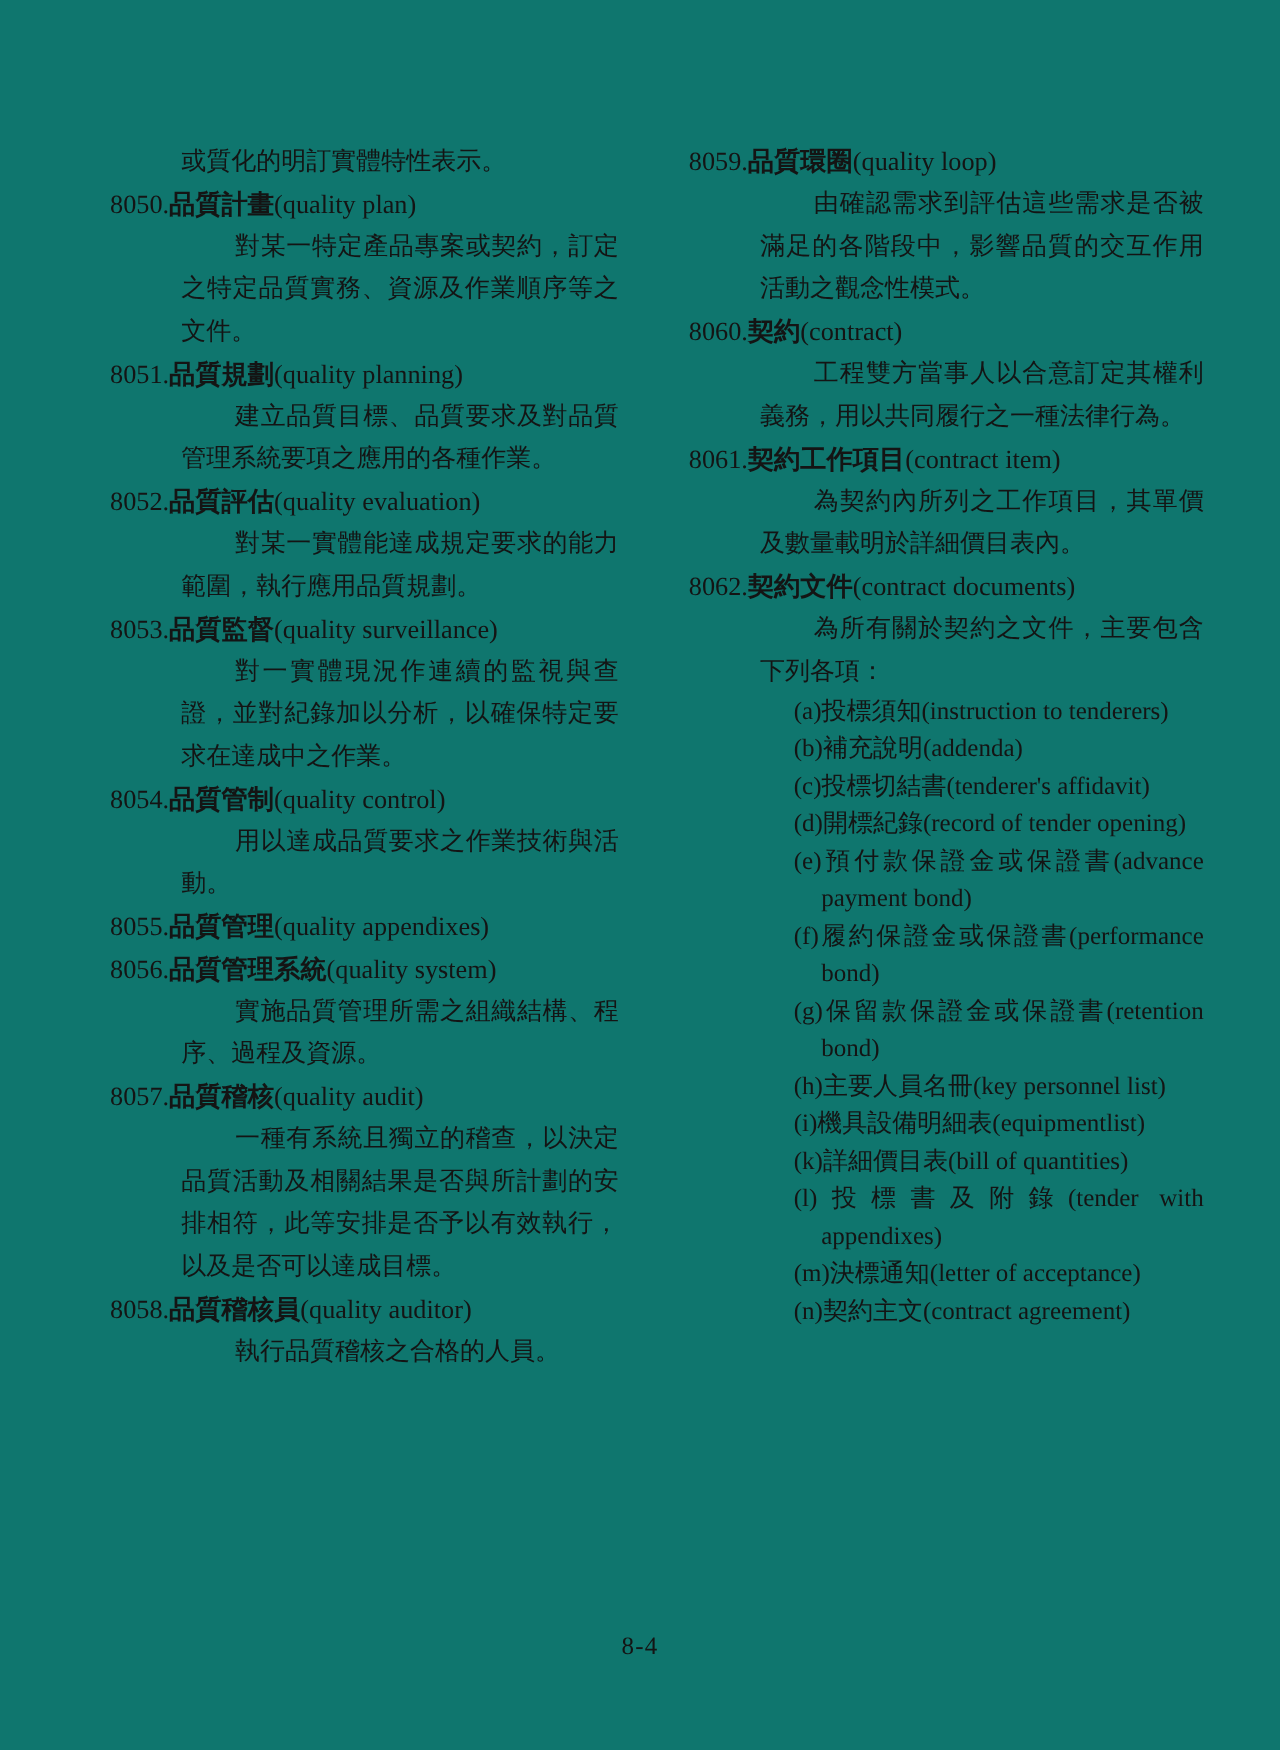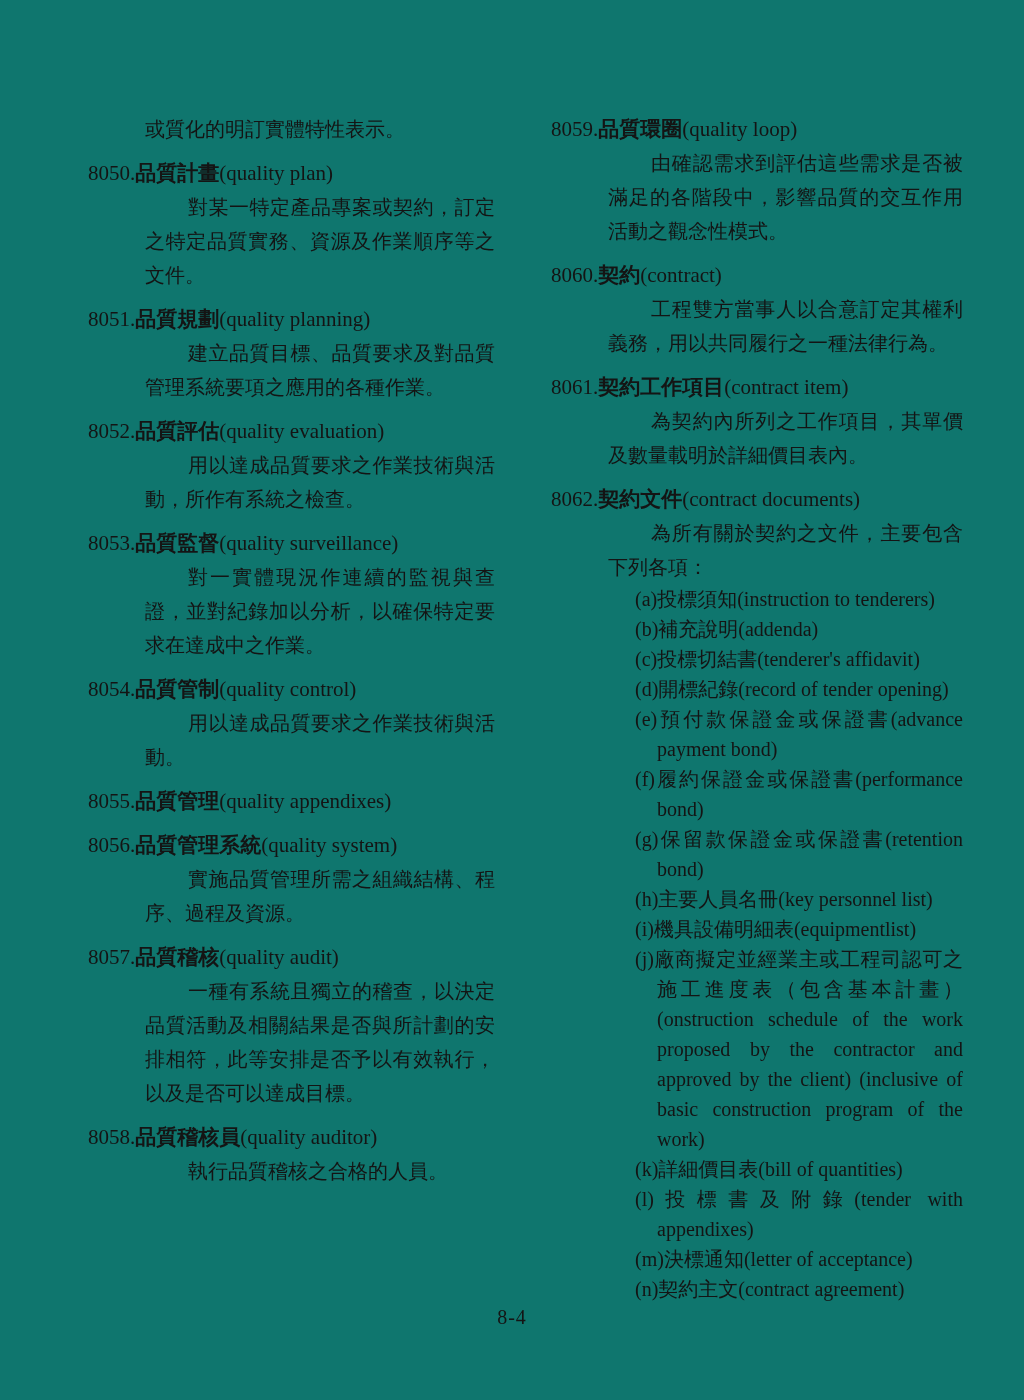--- a/index.html
+++ b/index.html
@@ -16,21 +16,20 @@
     background: #0f766e;
     overflow: hidden;
   }
   .col { position: absolute; top: 112px; }
   .col-left  { left: 88px;  width: 407px; }
   .col-right { left: 551px; width: 412px; }
 
   .entry-head {
     font-size: 21px;
     line-height: 34px;
-    margin-top: 10px;
     white-space: nowrap;
   }
   .entry-head .num  { font-weight: normal; }
   .entry-head .term { font-weight: bold; }
   .entry-head .eng  { font-weight: normal; }
 
   .def {
     font-size: 20px;
     line-height: 34px;
     margin-left: 57px;
@@ -72,21 +71,21 @@
 
     <p class="def continuation">或質化的明訂實體特性表示。</p>
 
     <p class="entry-head"><span class="num">8050.</span><span class="term">品質計畫</span><span class="eng">(quality plan)</span></p>
     <p class="def">對某一特定產品專案或契約，訂定之特定品質實務、資源及作業順序等之文件。</p>
 
     <p class="entry-head"><span class="num">8051.</span><span class="term">品質規劃</span><span class="eng">(quality planning)</span></p>
     <p class="def">建立品質目標、品質要求及對品質管理系統要項之應用的各種作業。</p>
 
     <p class="entry-head"><span class="num">8052.</span><span class="term">品質評估</span><span class="eng">(quality evaluation)</span></p>
-    <p class="def">用以達成品質要求之作業技術與活動，所作有系統之檢查。</p>
+    <p class="def">對某一實體能達成規定要求的能力範圍，執行應用品質規劃。</p>
 
     <p class="entry-head"><span class="num">8053.</span><span class="term">品質監督</span><span class="eng">(quality surveillance)</span></p>
     <p class="def">對一實體現況作連續的監視與查證，並對紀錄加以分析，以確保特定要求在達成中之作業。</p>
 
     <p class="entry-head"><span class="num">8054.</span><span class="term">品質管制</span><span class="eng">(quality control)</span></p>
     <p class="def">用以達成品質要求之作業技術與活動。</p>
 
     <p class="entry-head"><span class="num">8055.</span><span class="term">品質管理</span><span class="eng">(quality appendixes)</span></p>
 
     <p class="entry-head"><span class="num">8056.</span><span class="term">品質管理系統</span><span class="eng">(quality system)</span></p>
@@ -117,21 +116,20 @@
     <div class="doc-items">
       <p class="doc-item">(a)投標須知(instruction to tenderers)</p>
       <p class="doc-item">(b)補充說明(addenda)</p>
       <p class="doc-item">(c)投標切結書(tenderer's affidavit)</p>
       <p class="doc-item">(d)開標紀錄(record of tender opening)</p>
       <p class="doc-item">(e)預付款保證金或保證書(advance payment bond)</p>
       <p class="doc-item">(f)履約保證金或保證書(performance bond)</p>
       <p class="doc-item">(g)保留款保證金或保證書(retention bond)</p>
       <p class="doc-item">(h)主要人員名冊(key personnel list)</p>
       <p class="doc-item">(i)機具設備明細表(equipmentlist)</p>
-      <p class="doc-item">(j)廠商擬定並經業主或工程司認可之施工進度表（包含基本計畫）(onstruction schedule of the work proposed by the contractor and approved by the client) (inclusive of basic construction program of the work)</p>
       <p class="doc-item">(k)詳細價目表(bill of quantities)</p>
       <p class="doc-item">(l)投標書及附錄(tender with appendixes)</p>
       <p class="doc-item">(m)決標通知(letter of acceptance)</p>
       <p class="doc-item">(n)契約主文(contract agreement)</p>
     </div>
 
   </div>
 
   <div class="page-number">8-4</div>
 

